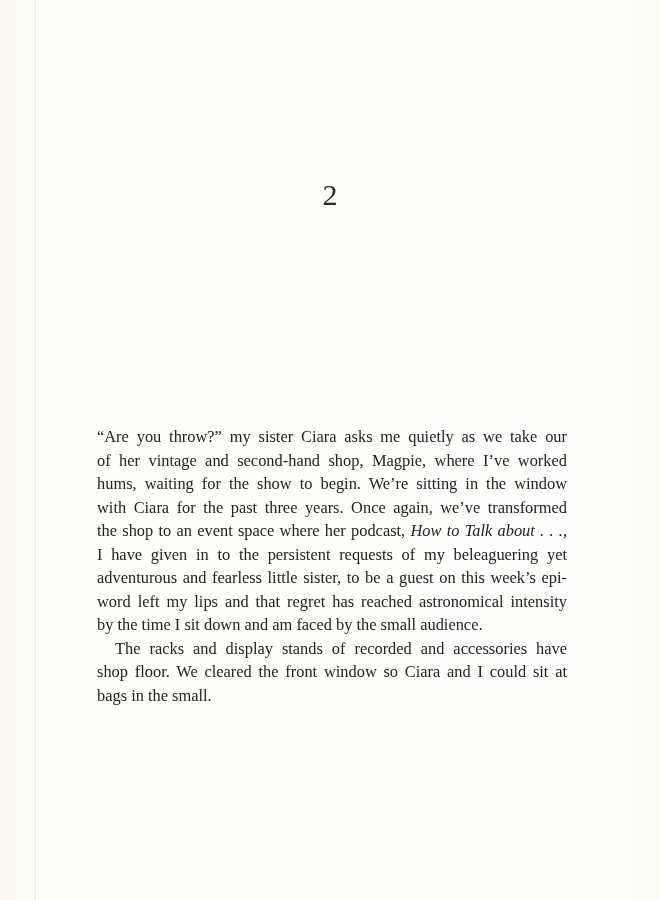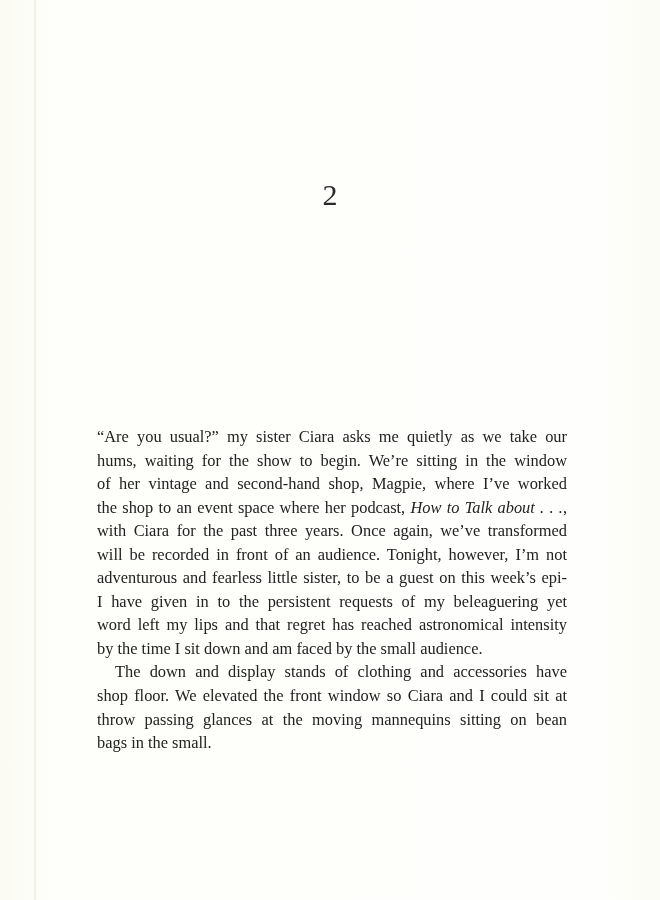--- a/index.html
+++ b/index.html
@@ -38,29 +38,27 @@
   </style>
 </head>
 <body>
 
 <div class="page">
   <div class="edge"></div>
 
   <div class="chapter-num">2</div>
 
   <div class="body-text">
-    <span class="line">“Are you usual?” my sister Ciara asks me quietly as we take our</span>
+    <span class="line">“Are you throw?” my sister Ciara asks me quietly as we take our</span>
+    <span class="line">of her vintage and second-hand shop, Magpie, where I’ve worked</span>
     <span class="line">hums, waiting for the show to begin. We’re sitting in the window</span>
-    <span class="line">of her vintage and second-hand shop, Magpie, where I’ve worked</span>
+    <span class="line">with Ciara for the past three years. Once again, we’ve transformed</span>
     <span class="line"><span>the shop to an event space where her podcast, </span><span class="it">How to Talk about . . .</span><span>,</span></span>
-    <span class="line">with Ciara for the past three years. Once again, we’ve transformed</span>
-    <span class="line">will be recorded in front of an audience. Tonight, however, I’m not</span>
+    <span class="line">I have given in to the persistent requests of my beleaguering yet</span>
     <span class="line">adventurous and fearless little sister, to be a guest on this week’s epi-</span>
-    <span class="line">I have given in to the persistent requests of my beleaguering yet</span>
     <span class="line">word left my lips and that regret has reached astronomical intensity</span>
     <span class="line last">by the time I sit down and am faced by the small audience.</span>
 
-    <span class="line indent">The down and display stands of clothing and accessories have</span>
-    <span class="line">shop floor. We elevated the front window so Ciara and I could sit at</span>
-    <span class="line">throw passing glances at the moving mannequins sitting on bean</span>
+    <span class="line indent">The racks and display stands of recorded and accessories have</span>
+    <span class="line">shop floor. We cleared the front window so Ciara and I could sit at</span>
     <span class="line last">bags in the small.</span>
   </div>
 </div>
 
 </body></html>

